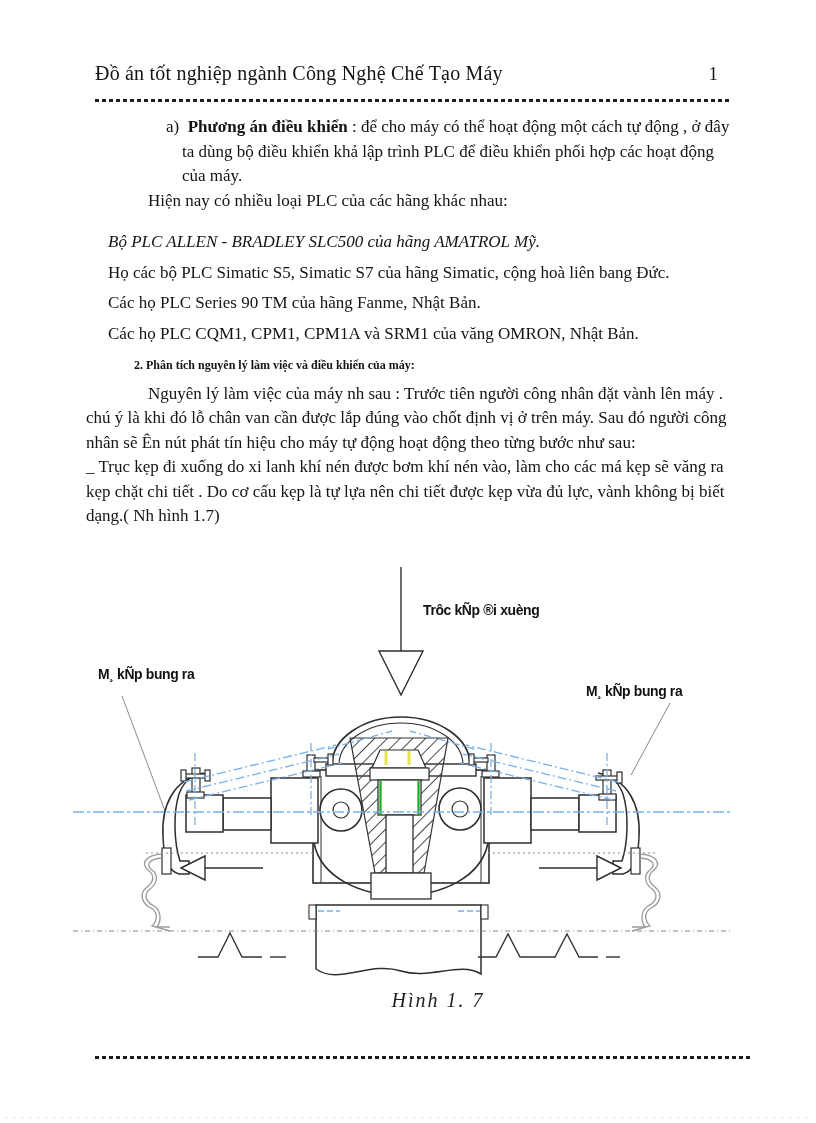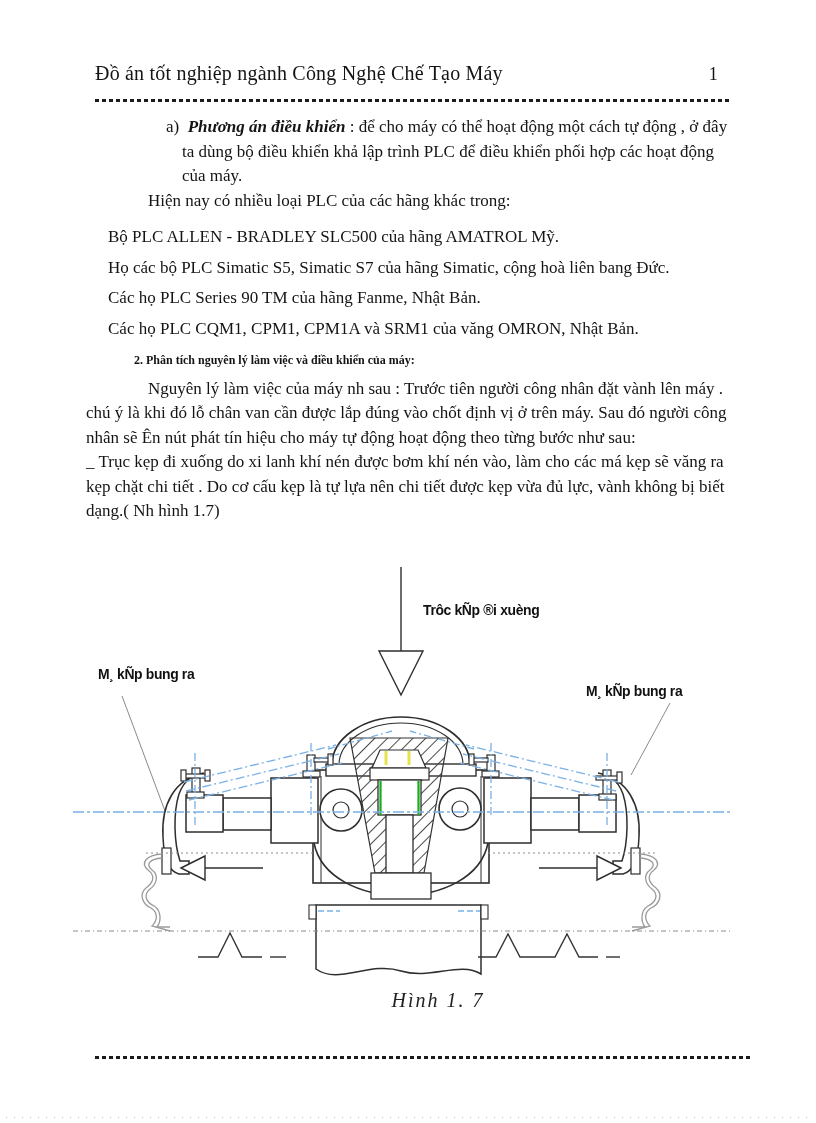--- a/index.html
+++ b/index.html
@@ -14,24 +14,24 @@
   
   .doc{position:absolute;left:86px;top:62px;width:654px;}
   .hdr{display:flex;justify-content:space-between;align-items:baseline;
        font-size:20px;letter-spacing:.2px;padding:0 10px 0 9px;}
   .hdr .pagenum{font-size:18px;padding-right:12px;}
   .rule-dash{height:3px;margin:14px 8px 0 9px;
     background:repeating-linear-gradient(90deg,#1c1c1c 0 4px,transparent 4px 7px);}
   .body-text{font-size:17px;line-height:24.5px;}
   p{margin:0;}
   .item-a{margin-top:13px;padding-left:96px;text-indent:-16px;}
-  .item-a .term{font-weight:bold;font-style:italic;}
+  .item-a .term{font-weight:bold;}
   .intro-line{text-indent:62px;}
   .plc{margin:6px 0 0 22px;}
-  .plc.first{margin-top:12px;}
+  .plc.first{margin-top:17px;font-style:italic;}
   .note{margin:9px 0 0 86px;}
   .h2{margin:7px 0 0 48px;font-weight:bold;font-size:12px;}
   .para1{margin-top:4px;text-indent:62px;}
   .para2{margin-top:0;}
   
   .figure{position:absolute;left:58px;top:565px;width:700px;height:460px;}
   .fig-label{
     position:absolute;
     font-family:"Liberation Sans","DejaVu Sans",sans-serif;
     font-weight:bold;font-size:15px;letter-spacing:-0.4px;
@@ -60,21 +60,21 @@
   <div class="doc">
     <div class="hdr">
       <span>Đồ án tốt nghiệp ngành  Công Nghệ Chế Tạo Máy</span>
       <span class="pagenum">1</span>
     </div>
     <div class="rule-dash"></div>
 
     <div class="body-text">
       <p class="item-a"><span>a)</span>&nbsp; <span class="term">Phương án điều khiển</span> <span>: để cho máy có thể hoạt động một cách tự động , ở đây ta dùng bộ điều khiển khả lập trình PLC để điều khiển phối hợp các hoạt động của máy.</span></p>
 
-      <p class="intro-line">Hiện nay có nhiều loại PLC của các hãng khác trong:</p>
+      <p class="intro-line">Hiện nay có nhiều loại PLC của các hãng khác nhau:</p>
 
       <p class="plc first">Bộ PLC ALLEN  - BRADLEY  SLC500 của hãng AMATROL  Mỹ.</p>
       <p class="plc">Họ các bộ PLC Simatic S5, Simatic S7 của hãng Simatic, cộng hoà liên bang Đức.</p>
       <p class="plc">Các họ PLC Series 90 TM  của hãng Fanme, Nhật Bản.</p>
       <p class="plc">Các họ PLC CQM1, CPM1, CPM1A và SRM1 của văng OMRON, Nhật Bản.</p>
 
 
       <p class="h2">2.  Phân tích nguyên lý làm việc và điều khiển của máy:</p>
 
       <p class="para1">Nguyên lý làm việc của máy nh  sau : Trước tiên người công nhân đặt vành lên máy . chú ý là khi đó lỗ chân van cần được lắp đúng vào chốt định vị ở trên máy. Sau đó người công nhân sẽ Ên nút phát tín hiệu  cho máy tự động hoạt động theo từng bước như sau:</p>

